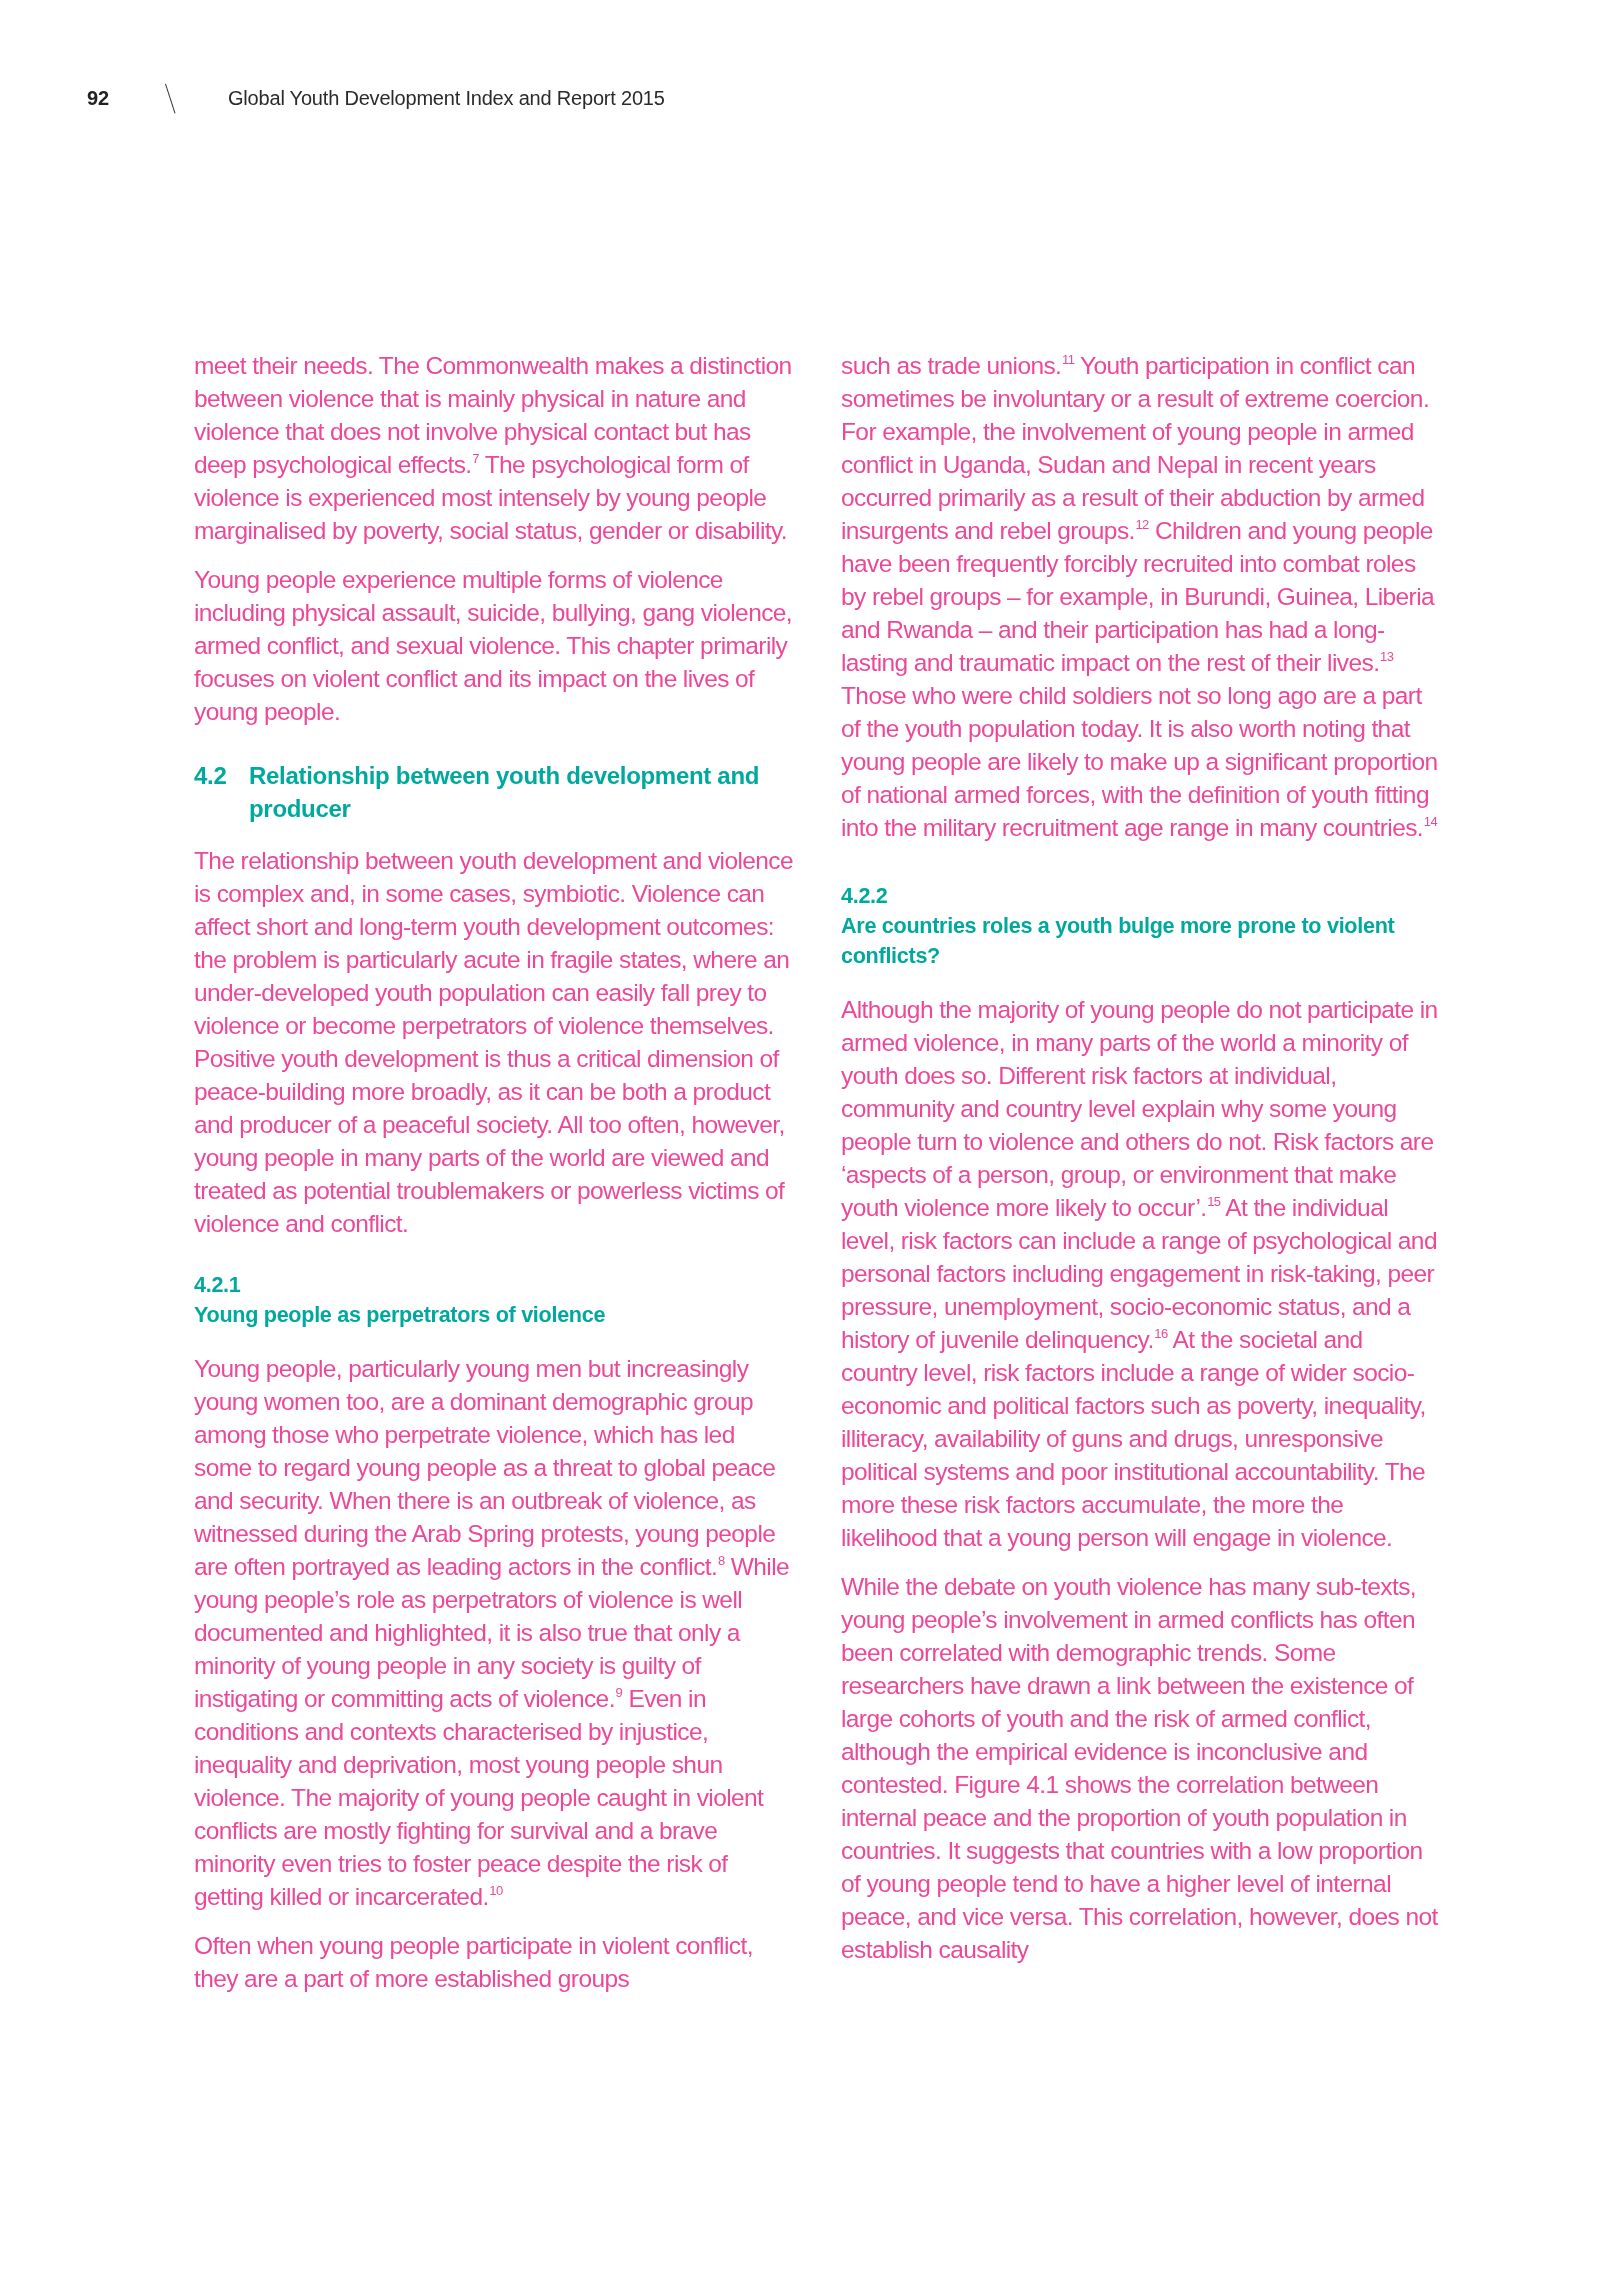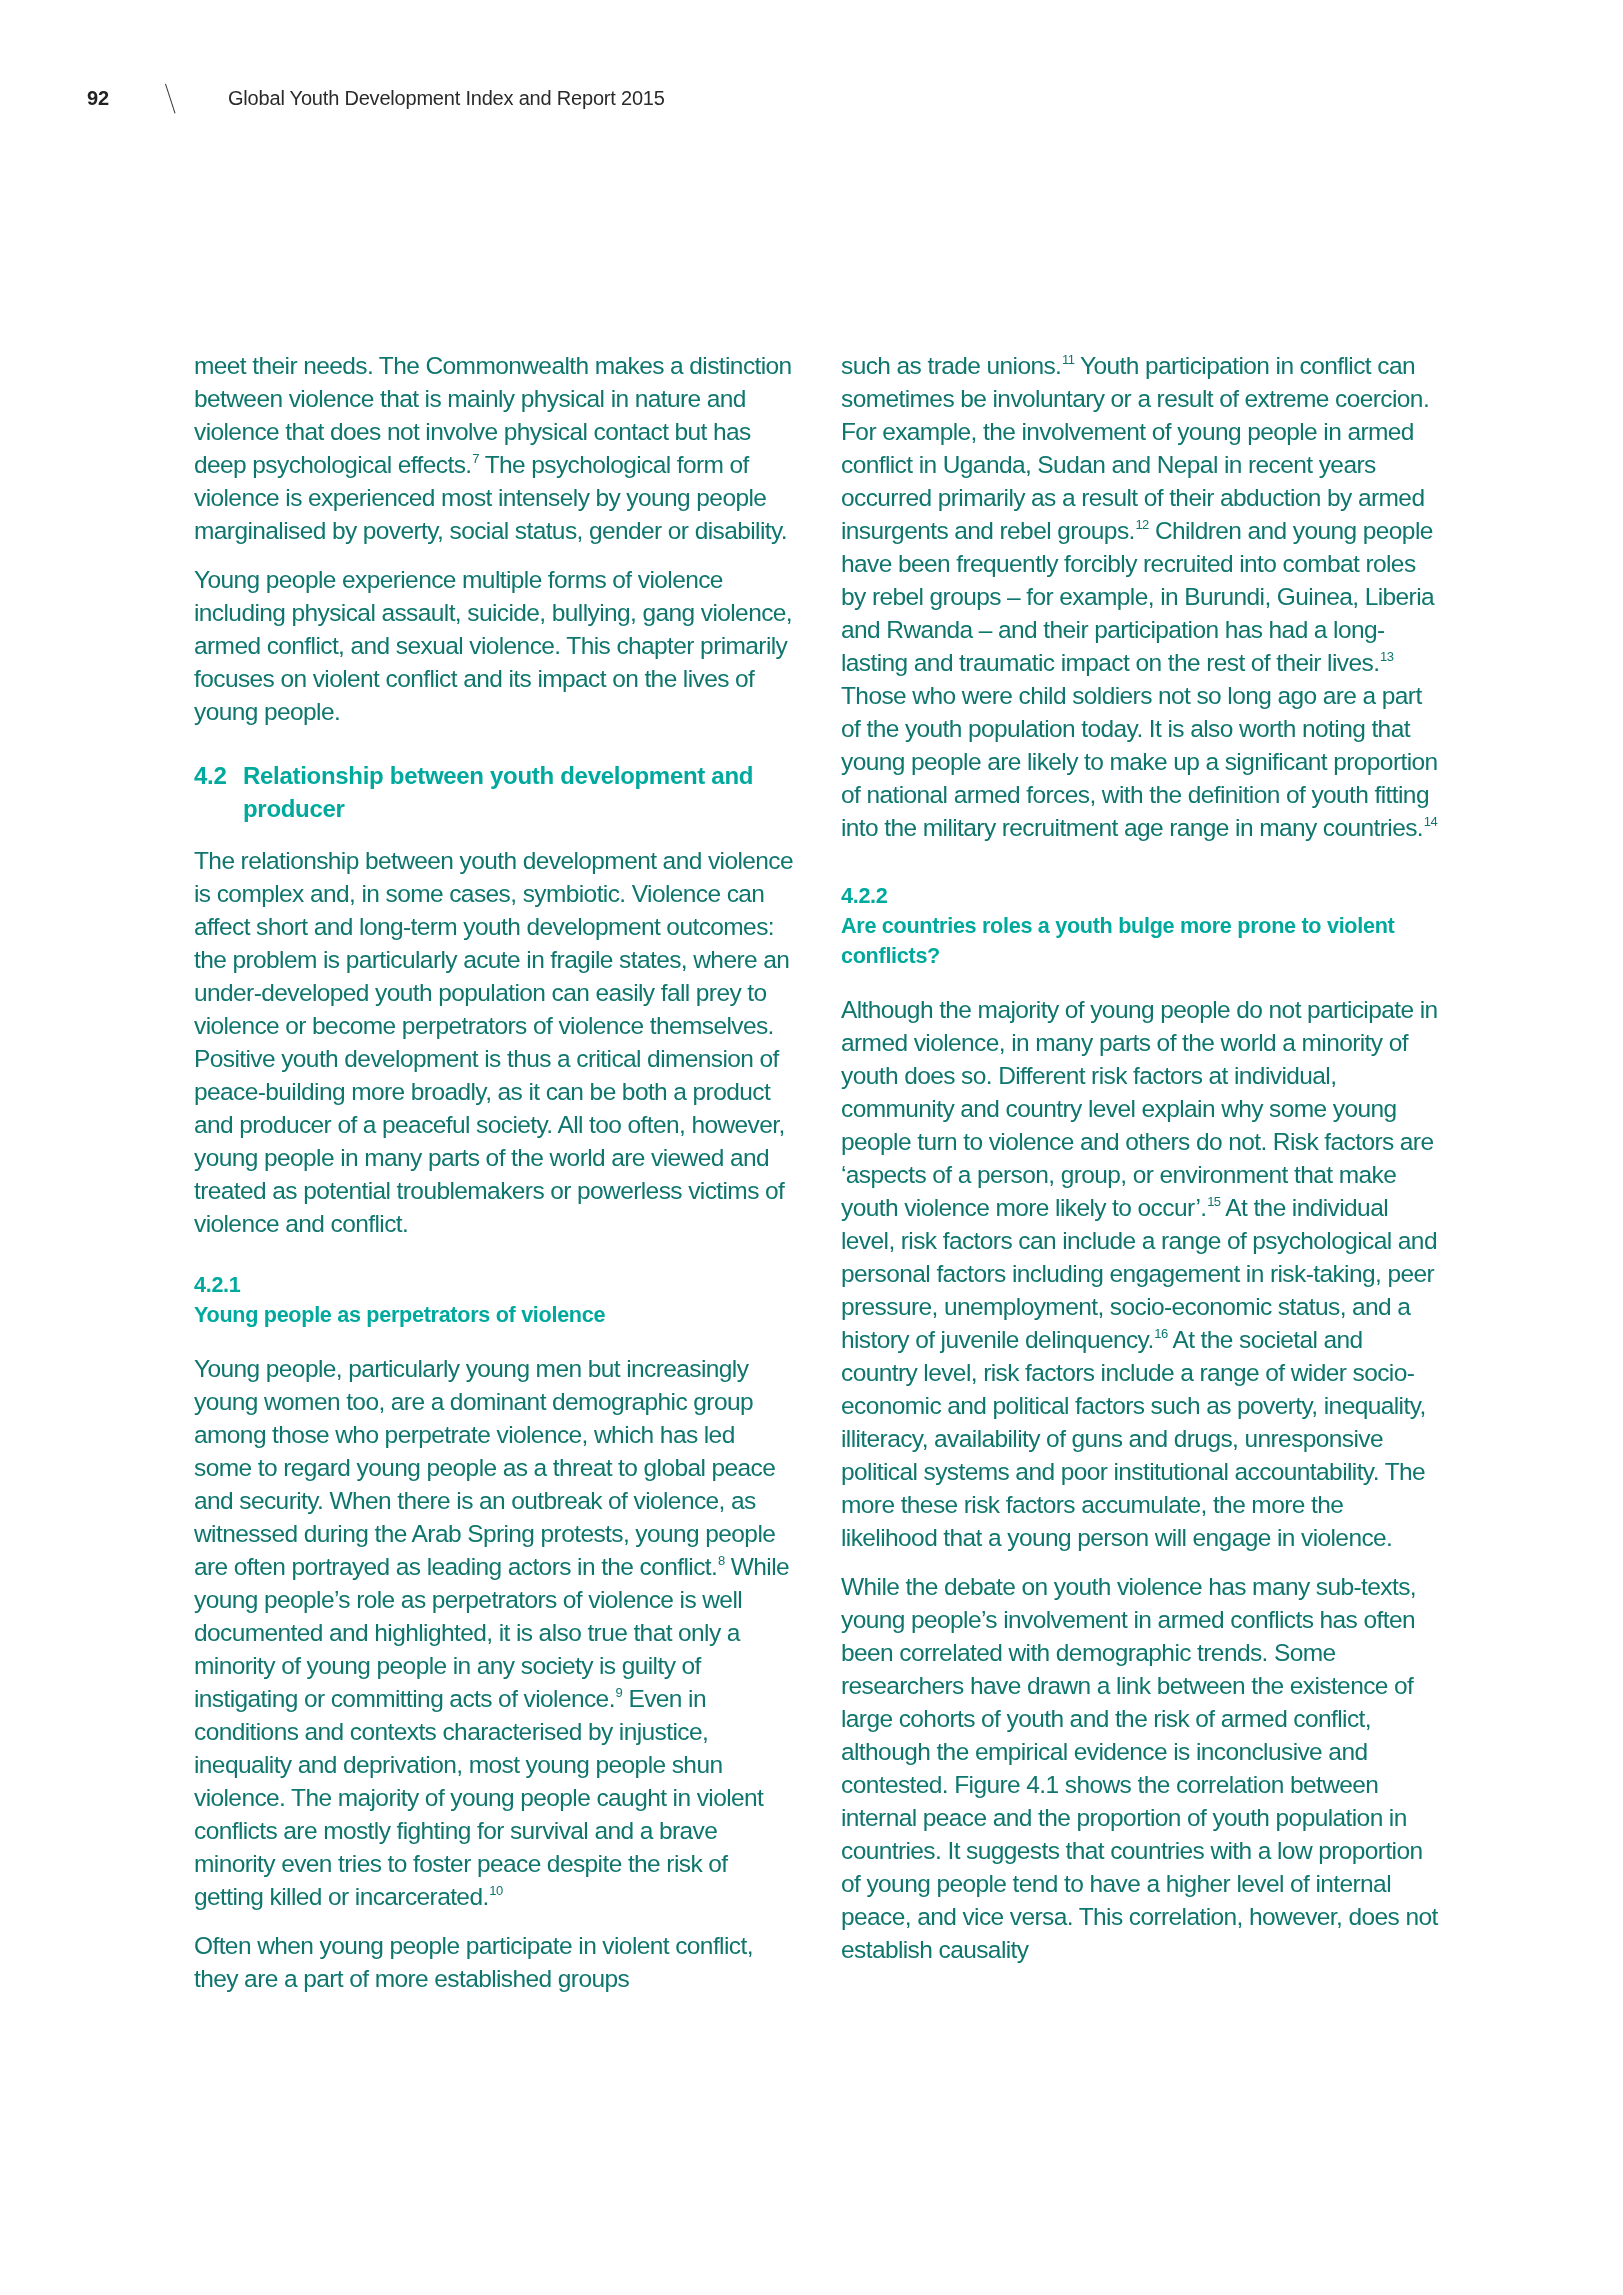--- a/index.html
+++ b/index.html
@@ -11,25 +11,25 @@
     .slash { display: inline-block; width: 9.2px; height: 30px; margin-right: 14.4px; position: relative; }
     .slash::before { content: ""; position: absolute; left: 3.9px; top: 0; width: 1.3px; height: 31px;
                      background: #333; transform: rotate(-18deg); transform-origin: top left; }
     .header-title { font-weight: normal; letter-spacing: -0.2px; }
 
     .column { position: absolute; top: 349px; width: 602px; }
     .col-left { left: 194px; }
     .col-right { left: 841px; }
 
     p.body { margin: 0 0 15.7px 0; font-size: 24.5px; line-height: 33px; letter-spacing: -0.6px;
-             color: #0f766e; font-weight: normal; }
+             color: #ec4899; font-weight: normal; }
     sup.fn { font-size: 13px; line-height: 0; vertical-align: 10.5px; margin-left: 0.7px; }
 
     .h2 { color: #00a99d; font-size: 24px; line-height: 33px; margin: 31px 0 19.6px 0;
-          display: flex; letter-spacing: -0.3px; }
+          display: flex; letter-spacing: -0.3px; gap: 6px; }
     .h2 .num { width: 49px; flex: none; }
     .h3 { color: #00a99d; font-size: 21.6px; line-height: 30px; margin: 30px 0 22px 0;
           display: flex; letter-spacing: -0.3px; flex-direction: column; }
     .h3 .num { width: 65px; flex: none; }
     .col-right .h3 { margin-top: 37px; }
   </style>
 </head>
 <body>
 
 <header class="running-header">

